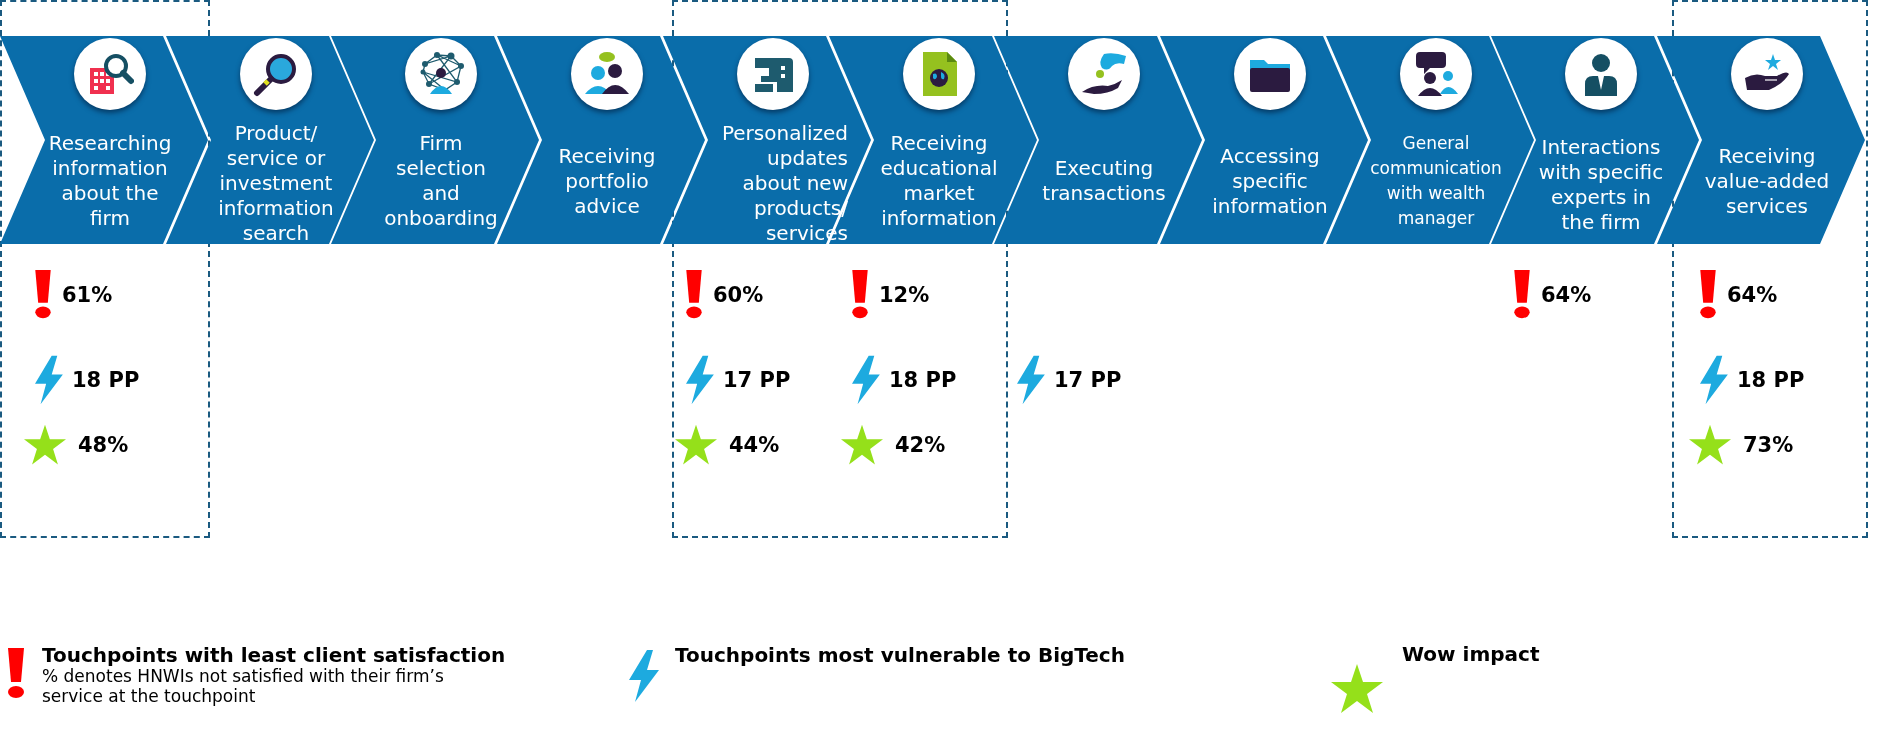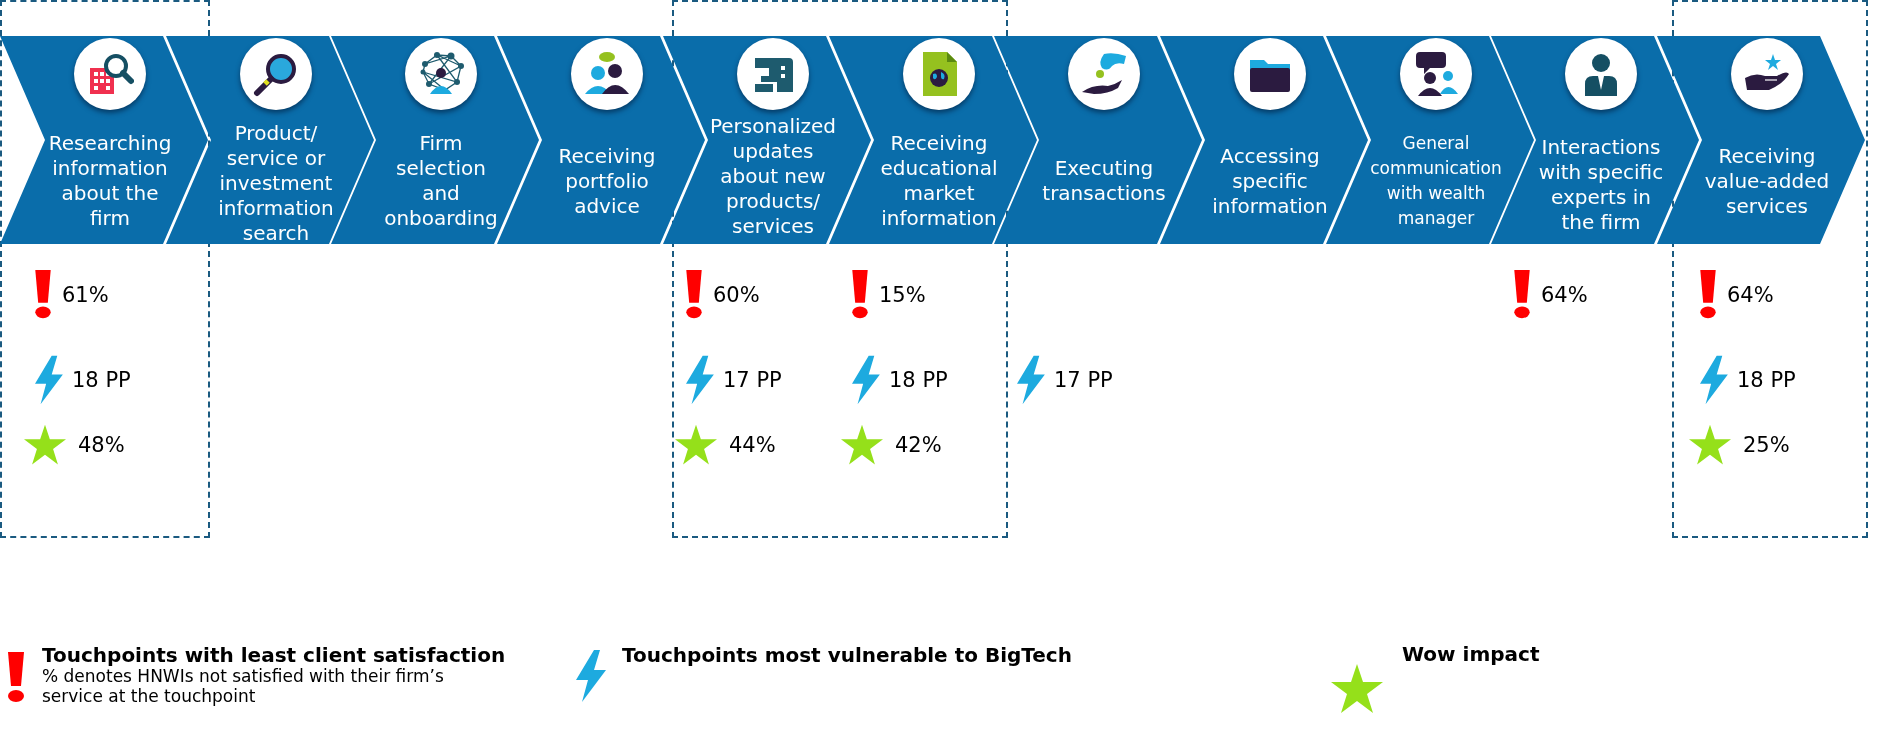--- a/index.html
+++ b/index.html
@@ -8,21 +8,21 @@
   #band { position:absolute; left:0; top:0; width:1902px; height:260px; }
   .dash-box { position:absolute; border:2px dashed #1a5a80; box-sizing:border-box; }
   .step-label { position:absolute; width:150px; text-align:center; color:#fff;
                 font-size:20px; line-height:25px; white-space:pre-line; }
   .icon-circle { position:absolute; width:72px; height:72px; border-radius:50%;
                  background:#fff; box-shadow:0 3px 5px rgba(0,20,50,0.55);
                  display:flex; align-items:center; justify-content:center; }
   .icon-circle svg { width:48px; height:48px; }
   .metric { position:absolute; display:flex; align-items:center; font-size:21px; }
   .metric svg { flex:none; }
-  .metric span { margin-left:6px; }
+  .metric span { margin-left:6px;font-weight:bold; }
   .legend { position:absolute; top:646px; display:flex; align-items:flex-start; }
   .legend-text { margin-left:14px; }
   .legend-title { font-weight:bold; font-size:20px; line-height:22px; }
   .legend-desc { font-size:17px; line-height:20px; }
 </style>
 </head>
 <body>
 
 <div class="dash-box" style="left:0;top:0;width:210px;height:538px;"></div>
 <div class="dash-box" style="left:672px;top:0;width:336px;height:538px;"></div>
@@ -110,21 +110,21 @@
 portfolio
 advice</div>
     <div class="icon-circle" style="left: 737px; top: 38px;">
       <svg viewBox="0 0 48 48">
         <path d="M6 8 H40 Q44 8 44 12 V42 H28 V32 H12 V26 H20 V18 H6 Z" fill="#1E5B6E"></path>
         <rect x="6" y="34" width="18" height="8" fill="#1E5B6E"></rect>
         <rect x="32" y="16" width="4" height="4" fill="#fff"></rect>
         <rect x="32" y="24" width="4" height="4" fill="#fff"></rect>
       </svg>
     </div>
-    <div class="step-label" style="left: 698px; top: 114px;">Personalized
+    <div class="step-label" style="left: 698px; top: 121px; text-align: right;">Personalized
 updates
 about new
 products/
 services</div>
     <div class="icon-circle" style="left: 903px; top: 38px;">
       <svg viewBox="0 0 48 48">
         <path d="M8 2 H32 L42 12 V46 H8 Z" fill="#95C11F"></path>
         <path d="M32 2 L42 12 H32 Z" fill="#5A8A10"></path>
         <circle cx="24" cy="28" r="9" fill="#2B1B40"></circle>
         <path d="M18 24 Q22 22 22 27 Q20 31 18 28 Z M26 22 Q31 24 29 29 Q26 30 26 26 Z" fill="#1DAADF"></path>
@@ -224,21 +224,21 @@
       <svg width="54" height="42" viewBox="0 0 54 52" style="margin-left:-12px">
         <polygon points="27,1 33,19 53,19 37,31 43,50 27,38 11,50 17,31 1,19 21,19" fill="#95E01A"></polygon>
       </svg>
       <span>44%</span>
     </div>
     <div class="metric" style="left: 847px; top: 268px;">
       <svg width="26" height="54" viewBox="0 0 24 56">
         <path d="M4 2 H20 L17 36 H7 Z" fill="#FF0000"></path>
         <ellipse cx="12" cy="46" rx="8" ry="6" fill="#FF0000"></ellipse>
       </svg>
-      <span>15%</span>
+      <span>12%</span>
     </div>
     <div class="metric" style="left: 847px; top: 354px;">
       <svg width="36" height="52" viewBox="0 0 36 56">
         <path d="M22 2 L4 32 H16 L10 54 L34 22 H22 L28 2 Z" fill="#1DAADF"></path>
       </svg>
       <span>18 PP</span>
     </div>
     <div class="metric" style="left: 847px; top: 424px;">
       <svg width="54" height="42" viewBox="0 0 54 52" style="margin-left:-12px">
         <polygon points="27,1 33,19 53,19 37,31 43,50 27,38 11,50 17,31 1,19 21,19" fill="#95E01A"></polygon>
@@ -268,36 +268,36 @@
     <div class="metric" style="left: 1695px; top: 354px;">
       <svg width="36" height="52" viewBox="0 0 36 56">
         <path d="M22 2 L4 32 H16 L10 54 L34 22 H22 L28 2 Z" fill="#1DAADF"></path>
       </svg>
       <span>18 PP</span>
     </div>
     <div class="metric" style="left: 1695px; top: 424px;">
       <svg width="54" height="42" viewBox="0 0 54 52" style="margin-left:-12px">
         <polygon points="27,1 33,19 53,19 37,31 43,50 27,38 11,50 17,31 1,19 21,19" fill="#95E01A"></polygon>
       </svg>
-      <span>25%</span>
+      <span>73%</span>
     </div>
   </div>
 
-<div class="legend" style="left:4px;align-items:flex-end;">
+<div class="legend" style="left:4px;">
   <svg width="24" height="56" viewBox="0 0 24 56">
     <path d="M4 2 H20 L17 36 H7 Z" fill="#FF0000"></path>
       <ellipse cx="12" cy="46" rx="8" ry="6" fill="#FF0000"></ellipse>
   </svg>
   <div class="legend-text" style="margin-top:-2px;">
     <div class="legend-title">Touchpoints with least client satisfaction</div>
     <div class="legend-desc" style="white-space:pre-line;">% denotes HNWIs not satisfied with their firm’s
 service at the touchpoint</div>
   </div>
 </div>
-<div class="legend" style="left:572px;top:648px;">
+<div class="legend" style="left:625px;top:648px;">
   <svg width="36" height="56" viewBox="0 0 36 56">
     <path d="M22 2 L4 32 H16 L10 54 L34 22 H22 L28 2 Z" fill="#1DAADF"></path>
   </svg>
   <div class="legend-text" style="margin-top:-4px;">
     <div class="legend-title">Touchpoints most vulnerable to BigTech</div>
   </div>
 </div>
 <div class="legend" style="left:1330px;top:643px;">
   <svg width="54" height="52" viewBox="0 0 54 52" style="margin-top:20px;">
     <polygon points="27,1 33,19 53,19 37,31 43,50 27,38 11,50 17,31 1,19 21,19" fill="#95E01A"></polygon>

